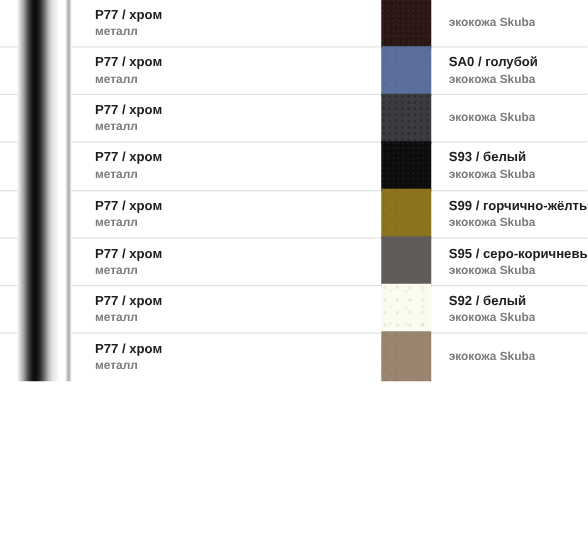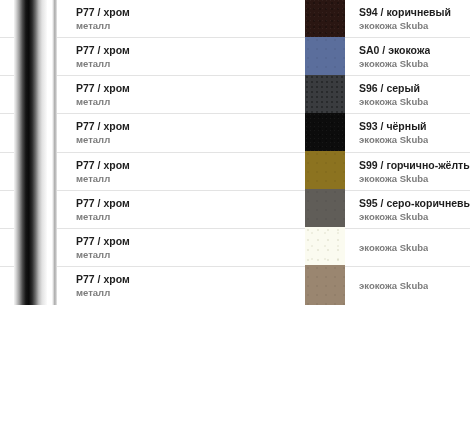--- a/index.html
+++ b/index.html
@@ -150,21 +150,20 @@
         <div class="labels">
           <div class="opt-title">P77 / хром</div>
           <div class="opt-sub">металл</div>
         </div>
       </div>
       <div class="option-cell cell-right">
         <div class="swatch" style="background: rgb(42, 22, 18);">
           <div class="tex tex-grain"></div>
         </div>
         <div class="labels">
-          <div class="opt-title">S94 / коричневый</div>
           <div class="opt-sub">экокожа Skuba</div>
         </div>
       </div>
     </div>
     <div class="option-row">
       <div class="option-cell cell-left">
         <div class="chrome-sample">
           <div class="chrome-main"></div>
           <div class="chrome-gap"></div>
           <div class="chrome-edge"></div>
@@ -172,21 +171,21 @@
         <div class="labels">
           <div class="opt-title">P77 / хром</div>
           <div class="opt-sub">металл</div>
         </div>
       </div>
       <div class="option-cell cell-right">
         <div class="swatch" style="background: rgb(91, 110, 156);">
           <div class="tex tex-soft"></div>
         </div>
         <div class="labels">
-          <div class="opt-title">SA0 / экокожа</div>
+          <div class="opt-title">SA0 / голубой</div>
           <div class="opt-sub">экокожа Skuba</div>
         </div>
       </div>
     </div>
     <div class="option-row">
       <div class="option-cell cell-left">
         <div class="chrome-sample">
           <div class="chrome-main"></div>
           <div class="chrome-gap"></div>
           <div class="chrome-edge"></div>
@@ -194,21 +193,20 @@
         <div class="labels">
           <div class="opt-title">P77 / хром</div>
           <div class="opt-sub">металл</div>
         </div>
       </div>
       <div class="option-cell cell-right">
         <div class="swatch" style="background: rgb(58, 60, 63);">
           <div class="tex tex-dots"></div>
         </div>
         <div class="labels">
-          <div class="opt-title">S96 / серый</div>
           <div class="opt-sub">экокожа Skuba</div>
         </div>
       </div>
     </div>
     <div class="option-row">
       <div class="option-cell cell-left">
         <div class="chrome-sample">
           <div class="chrome-main"></div>
           <div class="chrome-gap"></div>
           <div class="chrome-edge"></div>
@@ -216,21 +214,21 @@
         <div class="labels">
           <div class="opt-title">P77 / хром</div>
           <div class="opt-sub">металл</div>
         </div>
       </div>
       <div class="option-cell cell-right">
         <div class="swatch" style="background: rgb(12, 12, 12);">
           <div class="tex tex-grain"></div>
         </div>
         <div class="labels">
-          <div class="opt-title">S93 / чёрный</div>
+          <div class="opt-title">S93 / белый</div>
           <div class="opt-sub">экокожа Skuba</div>
         </div>
       </div>
     </div>
     <div class="option-row">
       <div class="option-cell cell-left">
         <div class="chrome-sample">
           <div class="chrome-main"></div>
           <div class="chrome-gap"></div>
           <div class="chrome-edge"></div>
@@ -282,20 +280,21 @@
         <div class="labels">
           <div class="opt-title">P77 / хром</div>
           <div class="opt-sub">металл</div>
         </div>
       </div>
       <div class="option-cell cell-right">
         <div class="swatch" style="background: rgb(251, 251, 240);">
           <div class="tex tex-paper"></div>
         </div>
         <div class="labels">
+          <div class="opt-title">S92 / белый</div>
           <div class="opt-sub">экокожа Skuba</div>
         </div>
       </div>
     </div>
     <div class="option-row last">
       <div class="option-cell cell-left">
         <div class="chrome-sample">
           <div class="chrome-main"></div>
           <div class="chrome-gap"></div>
           <div class="chrome-edge"></div>

